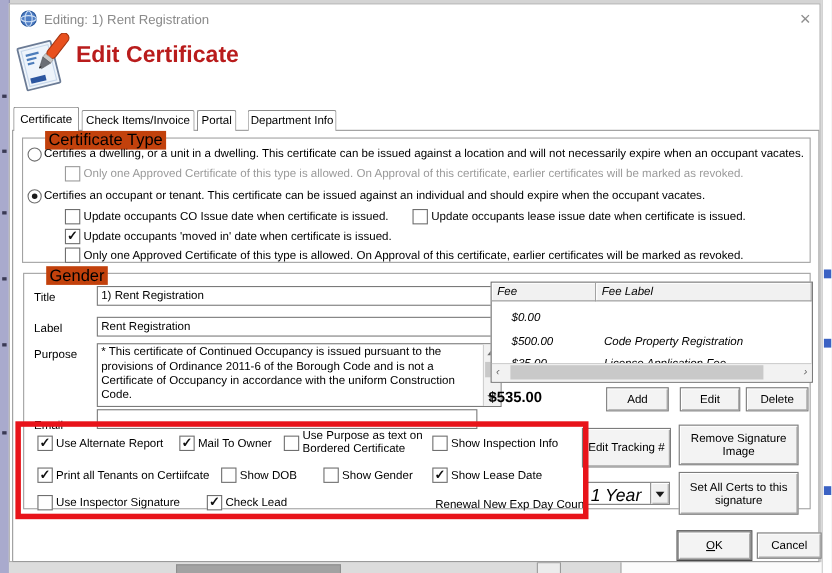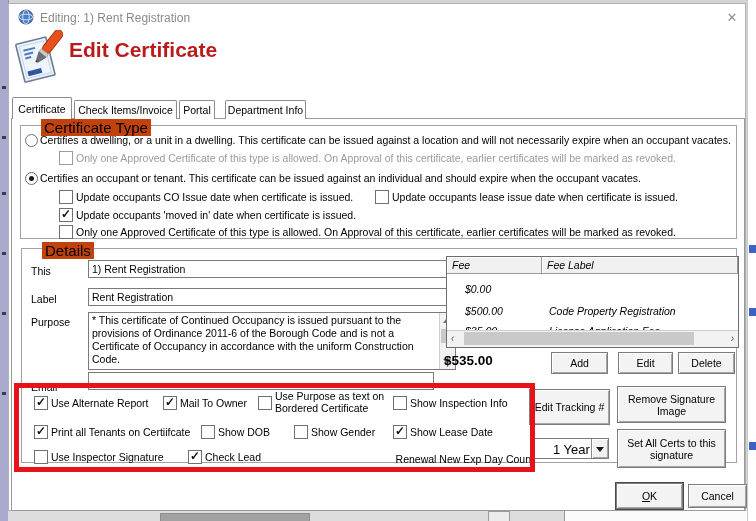--- a/index.html
+++ b/index.html
@@ -67,21 +67,21 @@
   .feerow-fee{position:absolute;left:18px;font-size:10.5px;}
   .feerow-lab{position:absolute;left:102px;font-size:10.5px;white-space:nowrap;}
   .hscroll{position:absolute;left:0;bottom:0;width:100%;height:16px;background:#f2f2f2;border-top:1px solid #cfcfcf;z-index:4;}
   .hscroll .lt,.hscroll .rt{position:absolute;top:2px;font-size:10px;color:#5a5a5a;}
   .hscroll .lt{left:4px;} .hscroll .rt{right:4px;}
   .hscroll .thumb{position:absolute;left:17px;top:1px;width:230px;height:13px;background:#c9c9c9;}
 
   .total{position:absolute;left:435px;top:349px;font-size:13.5px;font-weight:bold;z-index:3;}
 
   .combo{position:absolute;left:523px;top:434px;width:77px;height:21px;border:1px solid #7a7a7a;background:#fff;box-sizing:border-box;z-index:3;}
-  .combo .val{position:absolute;left:20px;top:3px;font-size:13px;}
+  .combo .val{position:absolute;left:4px;top:3px;font-size:16px;font-style:italic;}
   .combo .drop{position:absolute;right:0;top:0;width:16px;height:100%;background:#f0f0f0;border-left:1px solid #8a8a8a;
                box-shadow:inset 1px 1px 0 #fff, inset -1px -1px 0 #a6a6a6;}
   .combo .drop::after{content:"";position:absolute;left:4px;top:8px;width:0;height:0;
                border-left:4px solid transparent;border-right:4px solid transparent;border-top:5px solid #1a1a1a;}
 
   .annotation{position:absolute;left:5px;top:379px;width:521px;height:89px;border:5px solid #e8131a;
               box-sizing:border-box;z-index:60;pointer-events:none;}
 </style>
 </head>
 <body>
@@ -151,23 +151,23 @@
     <div class="cb" style="left:50px;top:186px"></div>
     <span class="lbl" style="left:67px;top:187px">Update occupants CO Issue date when certificate is issued.</span>
     <div class="cb" style="left:366px;top:186px"></div>
     <span class="lbl" style="left:383px;top:187px">Update occupants lease issue date when certificate is issued.</span>
     <div class="cb on" style="left:50px;top:204px"></div>
     <span class="lbl" style="left:67px;top:205px">Update occupants 'moved in' date when certificate is issued.</span>
     <div class="cb" style="left:50px;top:221px"></div>
     <span class="lbl" style="left:67px;top:222px">Only one Approved Certificate of this type is allowed.  On Approval of this certificate, earlier certificates will be marked as revoked.</span>
 
     <div class="grp" style="left:12px;top:244px;width:716px;height:215px">
-      <span class="leg">Details</span>
-    </div>
-    <span class="lbl" style="left:22px;top:261px">This</span>
+      <span class="leg">Gender</span>
+    </div>
+    <span class="lbl" style="left:22px;top:261px">Title</span>
     <input class="input" style="left: 79px; top: 256px; width: 368px; height: 18px;" value="1) Rent Registration">
     <span class="lbl" style="left:22px;top:289px">Label</span>
     <input class="input" style="left: 79px; top: 284px; width: 368px; height: 18px;" value="Rent Registration">
     <span class="lbl" style="left:22px;top:312px">Purpose</span>
     <div class="textbox" style="left:79px;top:308px;width:368px;height:58px">
       <div class="txt">* This certificate of Continued Occupancy is issued pursuant to the provisions of Ordinance 2011-6 of the Borough Code and is not a Certificate of Occupancy in accordance with the uniform Construction Code.</div>
       <div class="vscroll">
         <div class="up"></div>
         <div class="thumb"></div>
         <div class="dn"></div>

